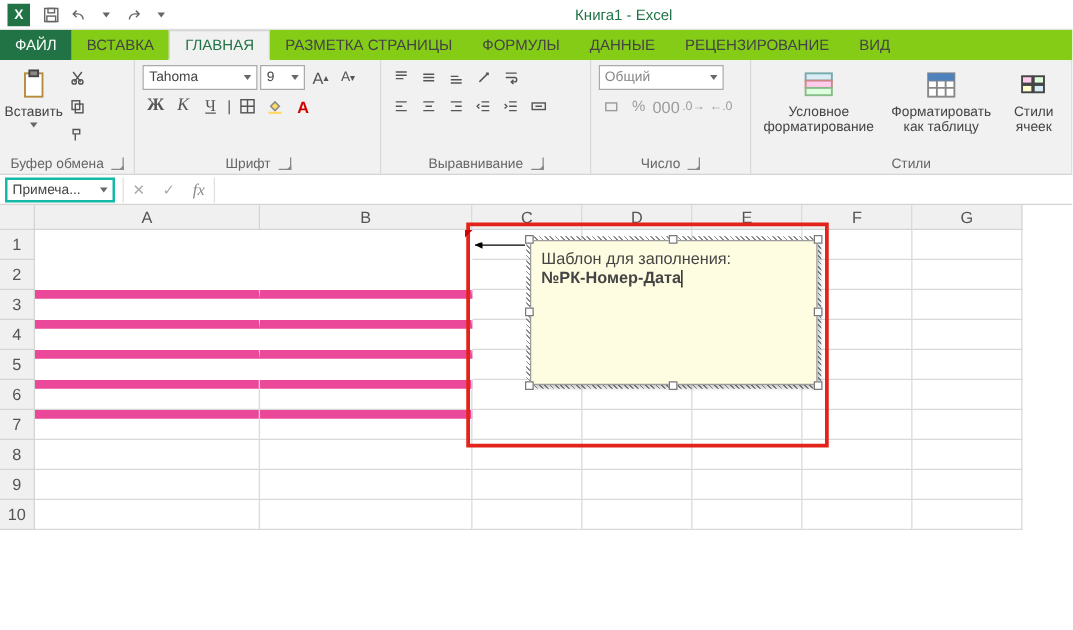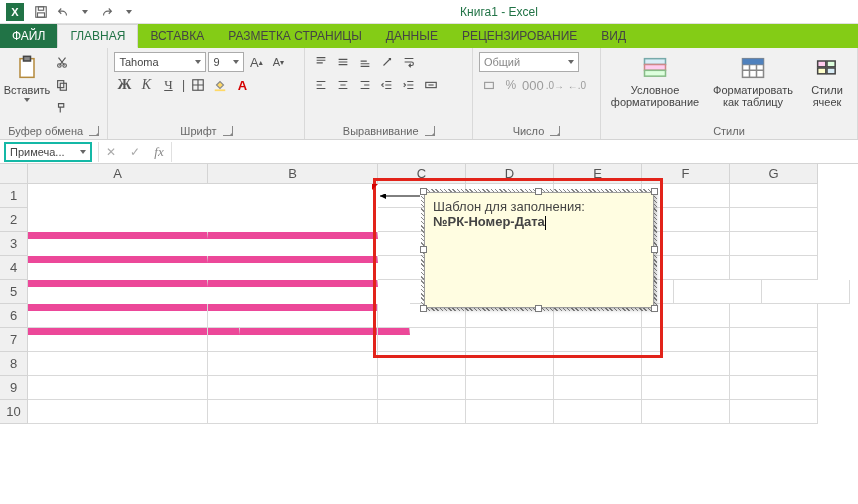--- a/index.html
+++ b/index.html
@@ -104,23 +104,24 @@
       </svg>
     </div>
   <div class="qat-btn">
       <div class="dd-arrow"></div>
     </div>
   <div class="title-center">Книга1 - Excel</div>
 </div>
 
 <div class="tabs">
   <div class="tab file">ФАЙЛ</div>
+  <div class="tab">ВСТАВКА</div>
   <div class="tab active">ГЛАВНАЯ</div>
-  <div class="tab">ВСТАВКА</div>
   <div class="tab">РАЗМЕТКА СТРАНИЦЫ</div>
+  <div class="tab">ФОРМУЛЫ</div>
   <div class="tab">ДАННЫЕ</div>
   <div class="tab">РЕЦЕНЗИРОВАНИЕ</div>
   <div class="tab">ВИД</div>
 </div>
 
 <div class="ribbon">
 
   <div class="group" style="width:110px">
     <div class="group-content">
       <div class="big-btn">
@@ -395,21 +396,21 @@
         <div class="cell ab" style="width: 180px; padding-left: 32px;">Тип</div>
         <div class="cell ab" style="width: 170px;"></div>
         <div class="cell" style="width: 88px;"></div>
         <div class="cell" style="width: 88px;"></div>
         <div class="cell" style="width: 88px;"></div>
         <div class="cell" style="width: 88px;"></div>
         <div class="cell" style="width: 88px;"></div>
       </div>
       <div class="row">
         <div class="rh">5</div>
-        <div class="cell ab" style="width: 212px;">Содержание</div>
+        <div class="cell ab" style="width: 180px;">Содержание</div>
         <div class="cell ab" style="width: 170px;"></div>
         <div class="cell" style="width: 88px;"></div>
         <div class="cell" style="width: 88px;"></div>
         <div class="cell" style="width: 88px;"></div>
         <div class="cell" style="width: 88px;"></div>
         <div class="cell" style="width: 88px;"></div>
       </div>
       <div class="row">
         <div class="rh">6</div>
         <div class="cell" style="width: 180px;"></div>

